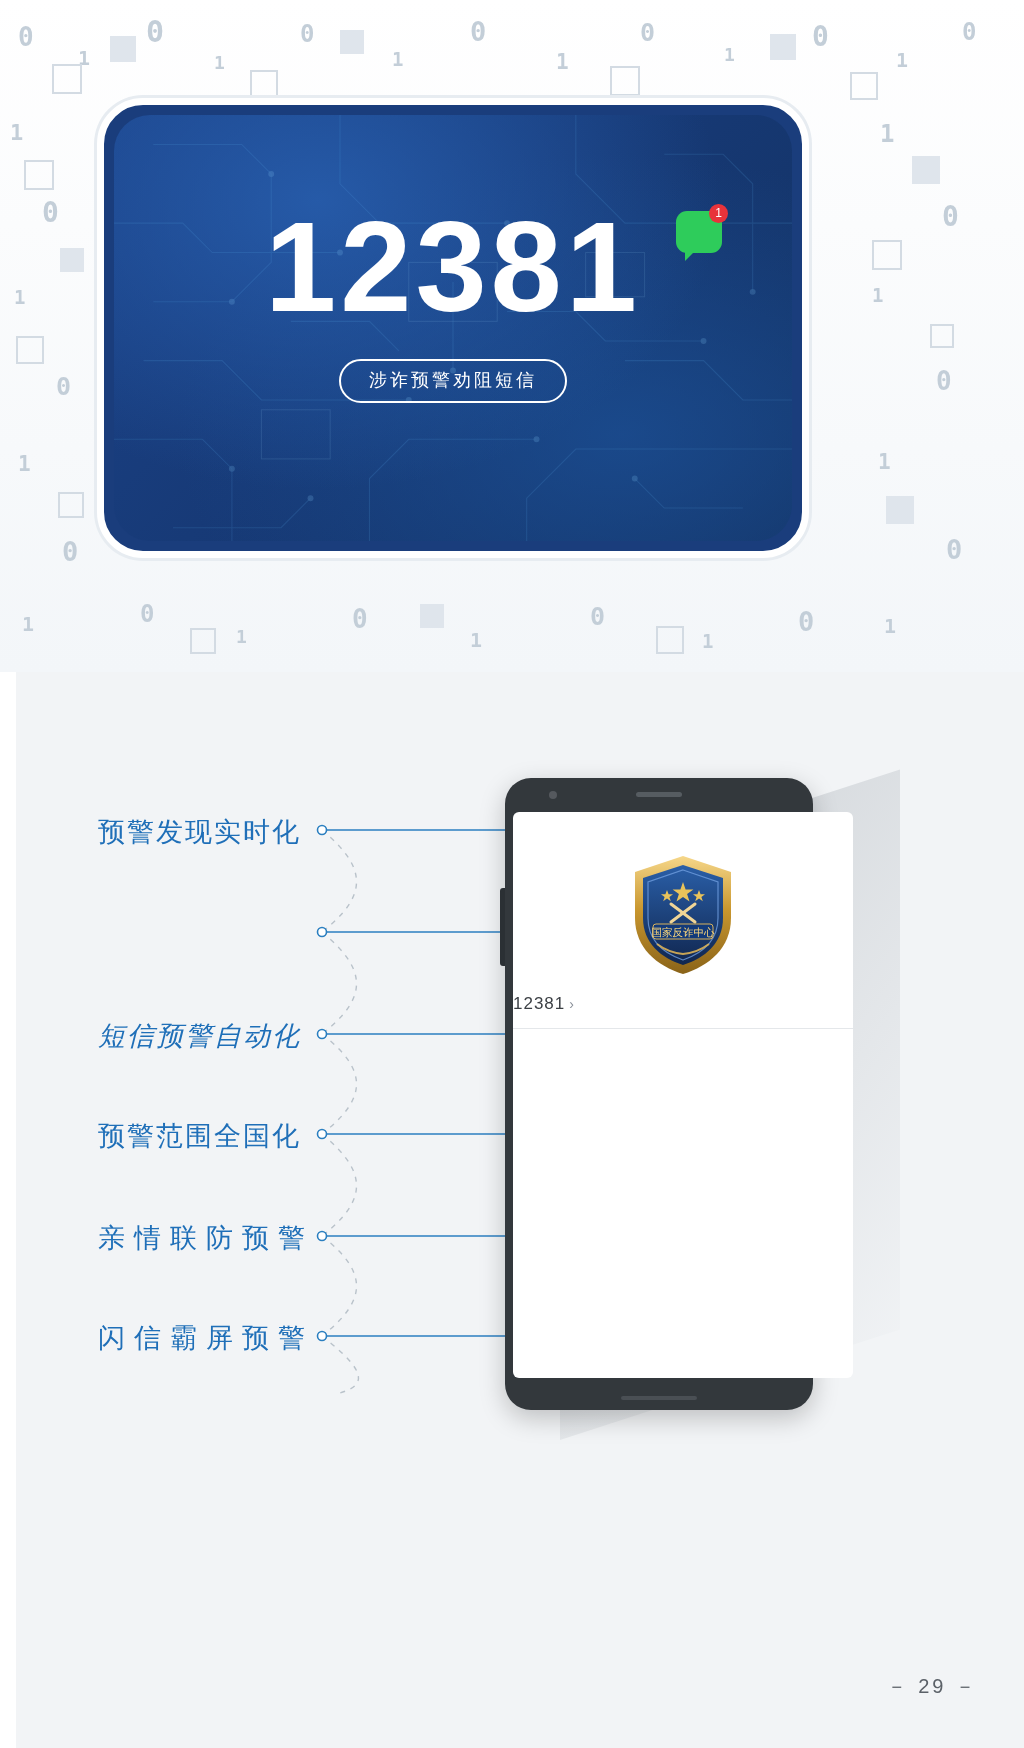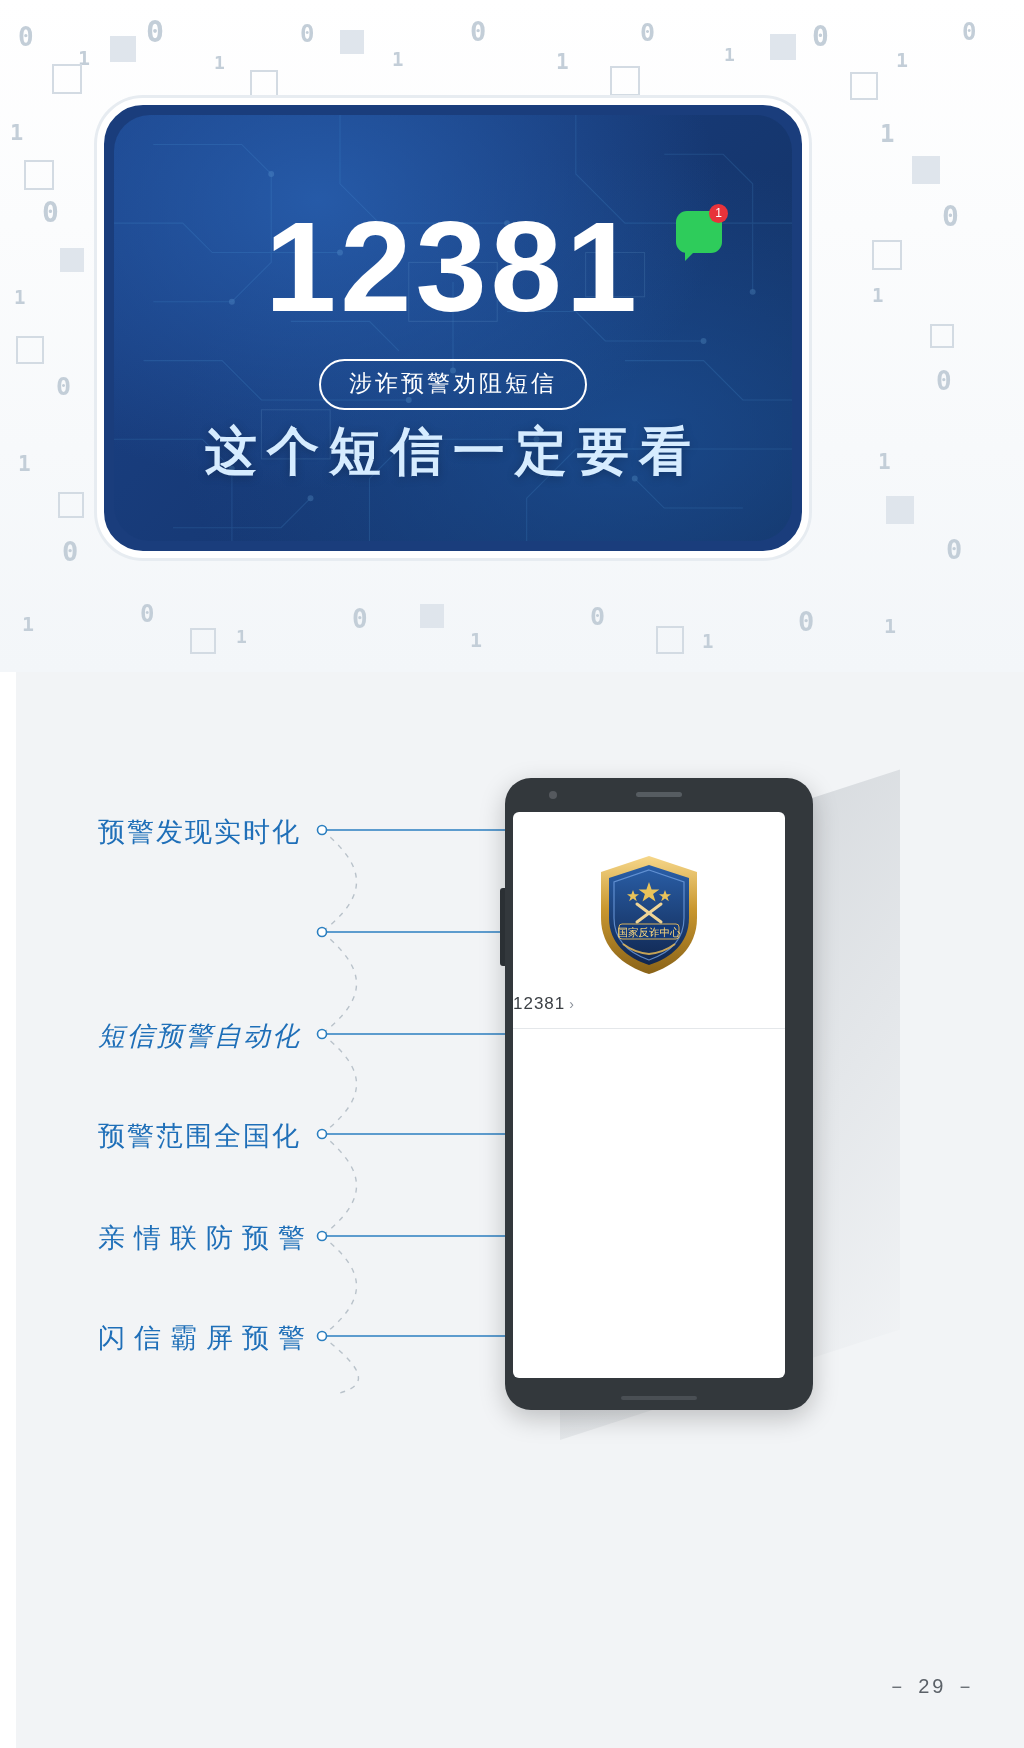--- a/index.html
+++ b/index.html
@@ -112,21 +112,21 @@
   }
   .hero-pill {
     position: absolute;
     left: 50%;
     transform: translateX(-50%);
     top: 244px;
     padding: 7px 28px 9px;
     border: 2px solid #ffffff;
     border-radius: 28px;
     color: #ffffff;
-    font-size: 23px;
+    font-size: 18px;
     letter-spacing: 3px;
     white-space: nowrap;
   }
   .hero-sub {
     position: absolute;
     left: 0; right: 0; top: 302px;
     text-align: center;
     color: #d6ecff;
     font-size: 52px;
     font-weight: 700;
@@ -179,21 +179,21 @@
   .phone-btn {
     position: absolute;
     left: -5px; top: 110px;
     width: 5px; height: 78px;
     border-radius: 3px 0 0 3px;
     background: #2b3034;
   }
   .phone-screen {
     position: absolute;
     left: 8px; top: 34px;
-    width: 272px; height: 566px;
+    width: 340px; height: 566px;
     background: #ffffff;
     border-radius: 6px;
     overflow: hidden;
   }
   .phone-home {
     position: absolute;
     left: 50%; transform: translateX(-50%);
     bottom: 10px;
     width: 76px; height: 4px;
     border-radius: 2px;
@@ -402,21 +402,20 @@
         </g>
       </svg>
 
       <div class="hero-number">12381</div>
 
       <div class="chat-badge">
         <span class="dot">1</span>
       </div>
 
       <div class="hero-pill">涉诈预警劝阻短信</div>
-      <div class="hero-sub">这个短信一定要看</div>
     </div>
   </div>
 </div>
 
 <div class="lower">
 
   <svg class="connector-svg" viewBox="0 0 1024 1076">
     <g stroke="#2b7fc0" stroke-width="1.6" fill="none">
       <path d="M305 158 L527 158"></path>
       <path d="M305 260 L527 260"></path>

